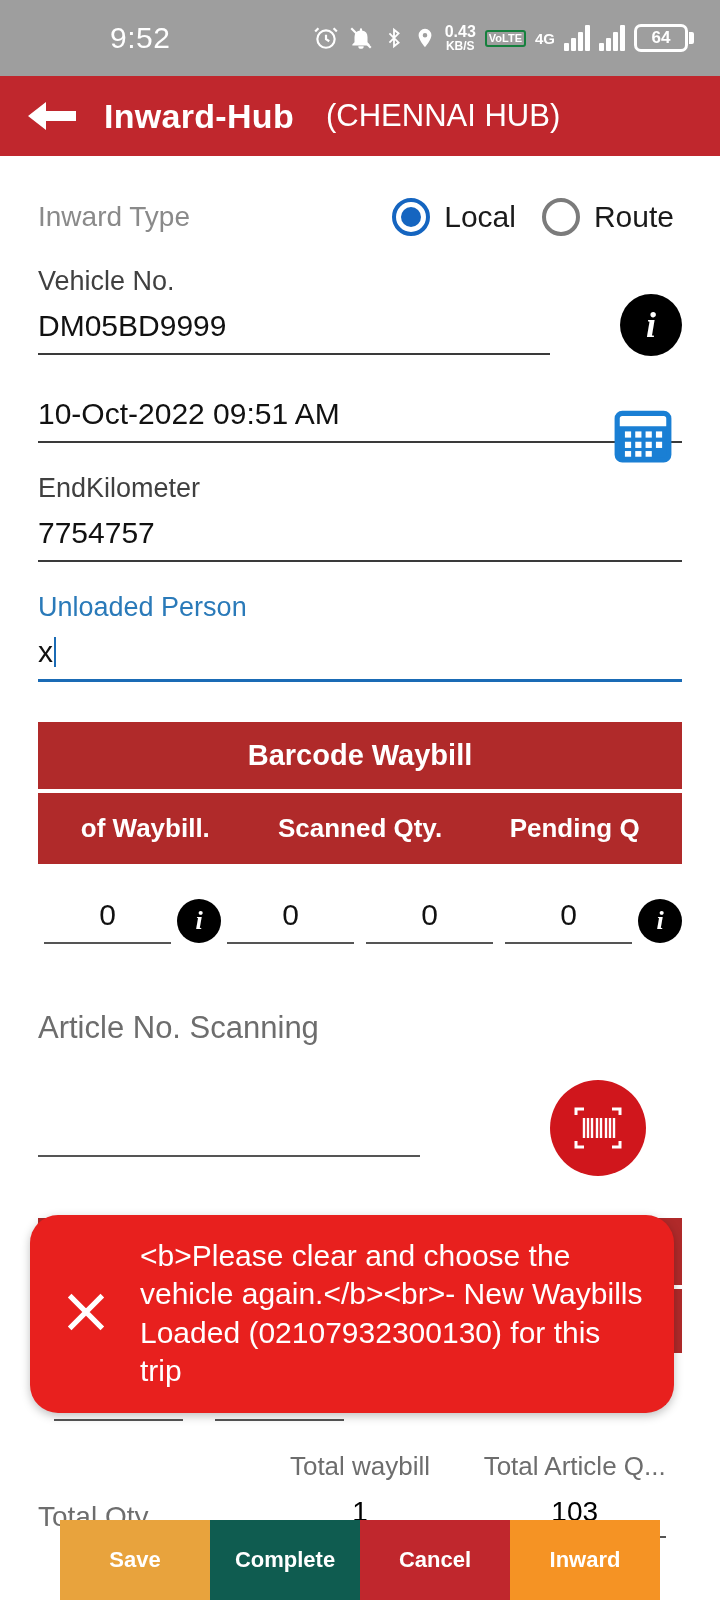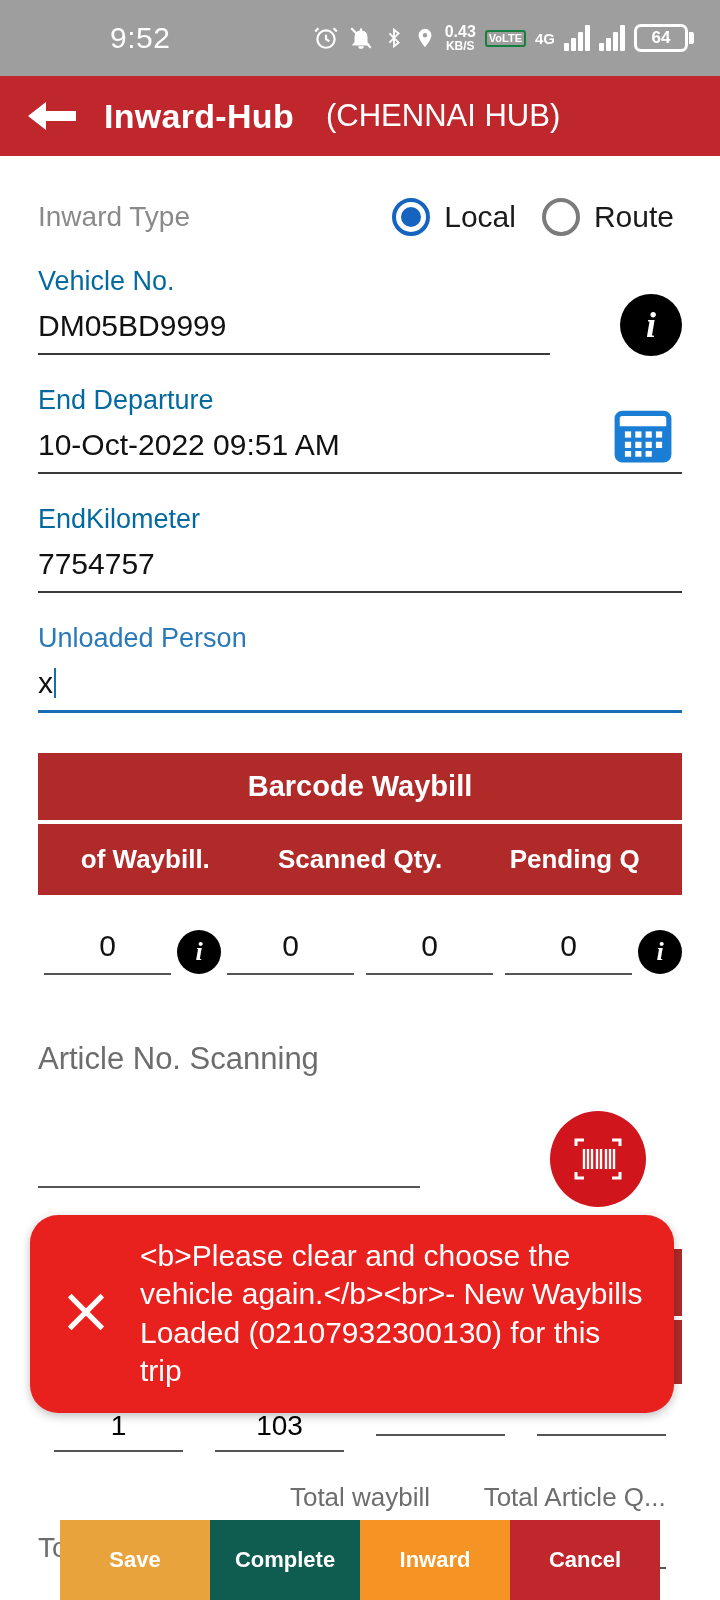--- a/index.html
+++ b/index.html
@@ -49,21 +49,21 @@
   .label-muted { color:#8a8a8a; font-size: 28px; }
   .radios { margin-left: auto; display:flex; align-items:center; gap: 26px; padding-right: 8px;}
   .radio { display:flex; align-items:center; gap: 14px; }
   .rdot { width: 38px; height: 38px; border-radius:50%; border: 4px solid #7b7b7b;
           display:flex; align-items:center; justify-content:center; }
   .rdot.on { border-color: #1565c0; }
   .rdot.on::after { content:""; width:20px; height:20px; border-radius:50%; background:#1565c0; }
   .rlabel { font-size: 30px; color:#1a1a1a; }
 
   .field { margin-top: 30px; position: relative; }
-  .field .flabel { font-size: 27px; color: #0369a1; }
+  .field .flabel { font-size: 27px; color: #404040; }
   .field .flabel.blue { color: #2a7ab9; }
   .field .fvalue {
     font-size: 30px; color:#111; padding: 12px 0 10px 0;
     border-bottom: 2px solid #3a3a3a;
   }
   .field.accent .fvalue { border-bottom: 3px solid #1a6bb5; }
   .field.short .fvalue { width: 512px; }
   .caret { display:inline-block; width:2px; height:30px; background:#1a6bb5;
            vertical-align:-5px; margin-left:1px; }
 
@@ -223,21 +223,20 @@
       </span>
     </div>
 
     <div class="field short">
       <div class="flabel">Vehicle No.</div>
       <div class="fvalue">DM05BD9999</div>
       <div class="info-badge" style="top: 28px;">i</div>
     </div>
 
     <div class="field">
-      <div class="flabel">End Departure</div>
       <div class="fvalue">10-Oct-2022 09:51 AM</div>
       <span class="cal-icon">
         <svg width="66" height="62" viewBox="0 0 24 24" fill="none">
           <rect x="2" y="4" width="20" height="18" rx="2" fill="#1a7fd4"></rect>
           <rect x="2" y="4" width="20" height="5" fill="#fff"></rect>
           <rect x="2" y="4" width="20" height="18" rx="2" stroke="#1a7fd4" stroke-width="2"></rect>
           <g fill="#fff">
             <rect x="5" y="11" width="2.4" height="2.4"></rect>
               <rect x="9" y="11" width="2.4" height="2.4"></rect>
             <rect x="13" y="11" width="2.4" height="2.4"></rect>
@@ -343,17 +342,17 @@
       <svg width="56" height="56" viewBox="0 0 24 24" stroke="#fff" stroke-width="2.2" fill="none">
         <path d="M5 5l14 14M19 5L5 19"></path>
       </svg>
     </span>
     <span class="msg">&lt;b&gt;Please clear and choose the vehicle again.&lt;/b&gt;&lt;br&gt;- New Waybills Loaded (02107932300130) for this trip</span>
   </div>
 
   <div class="btn-bar">
     <span class="btn save">Save</span>
     <span class="btn complete">Complete</span>
+    <span class="btn cancel">Cancel</span>
     <span class="btn inward">Inward</span>
-    <span class="btn cancel">Cancel</span>
   </div>
 
 </div>
 
 </body></html>

